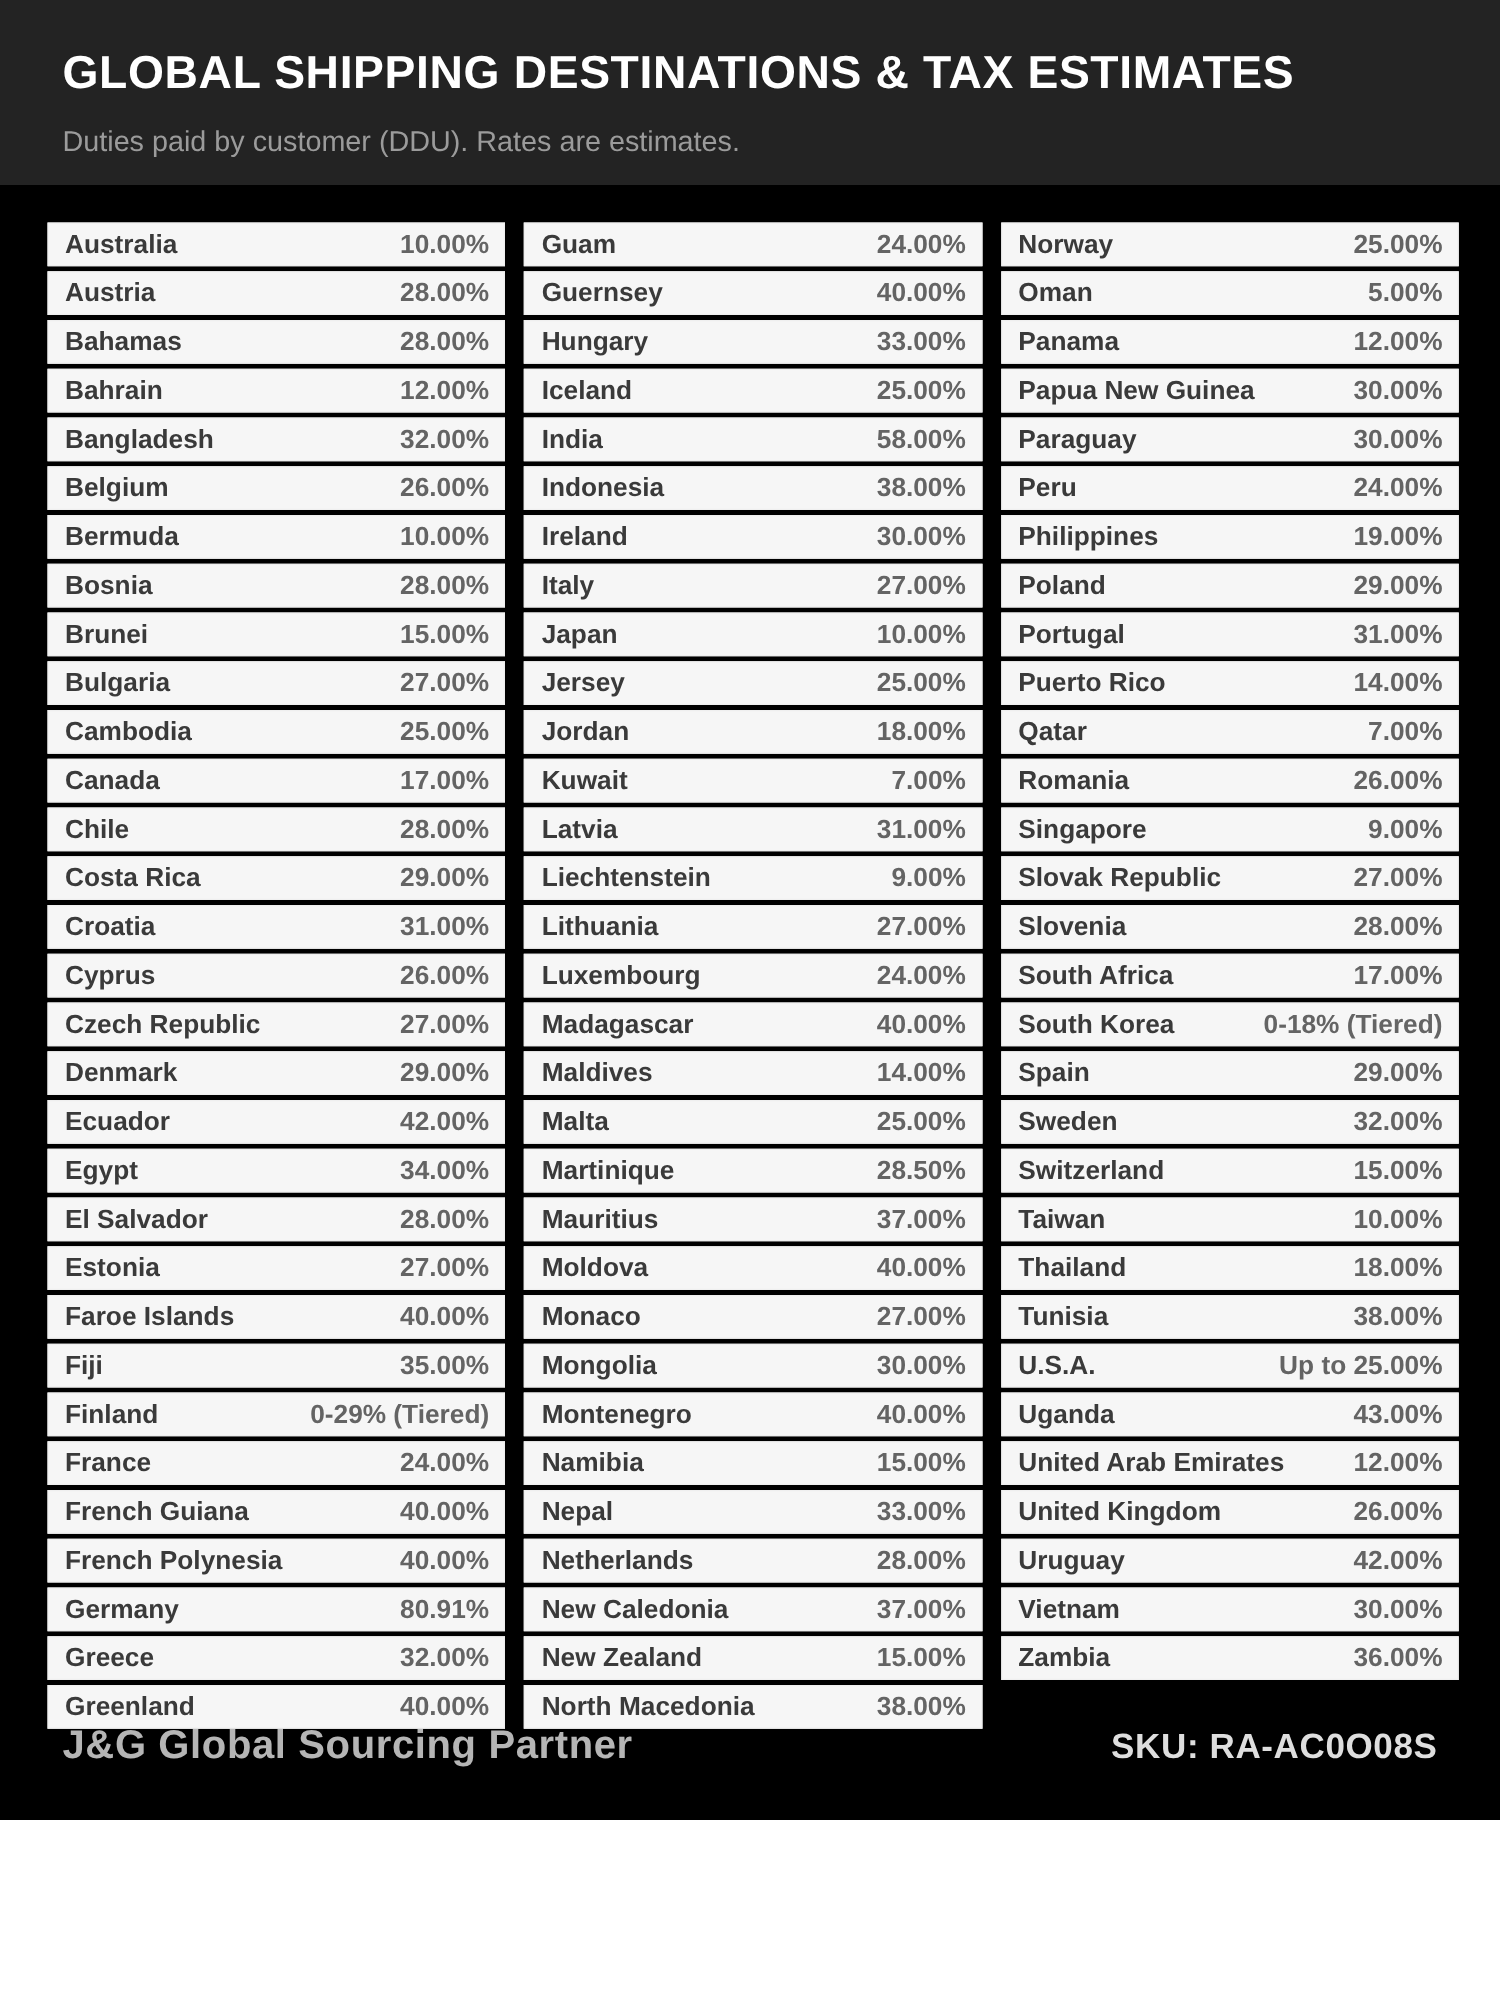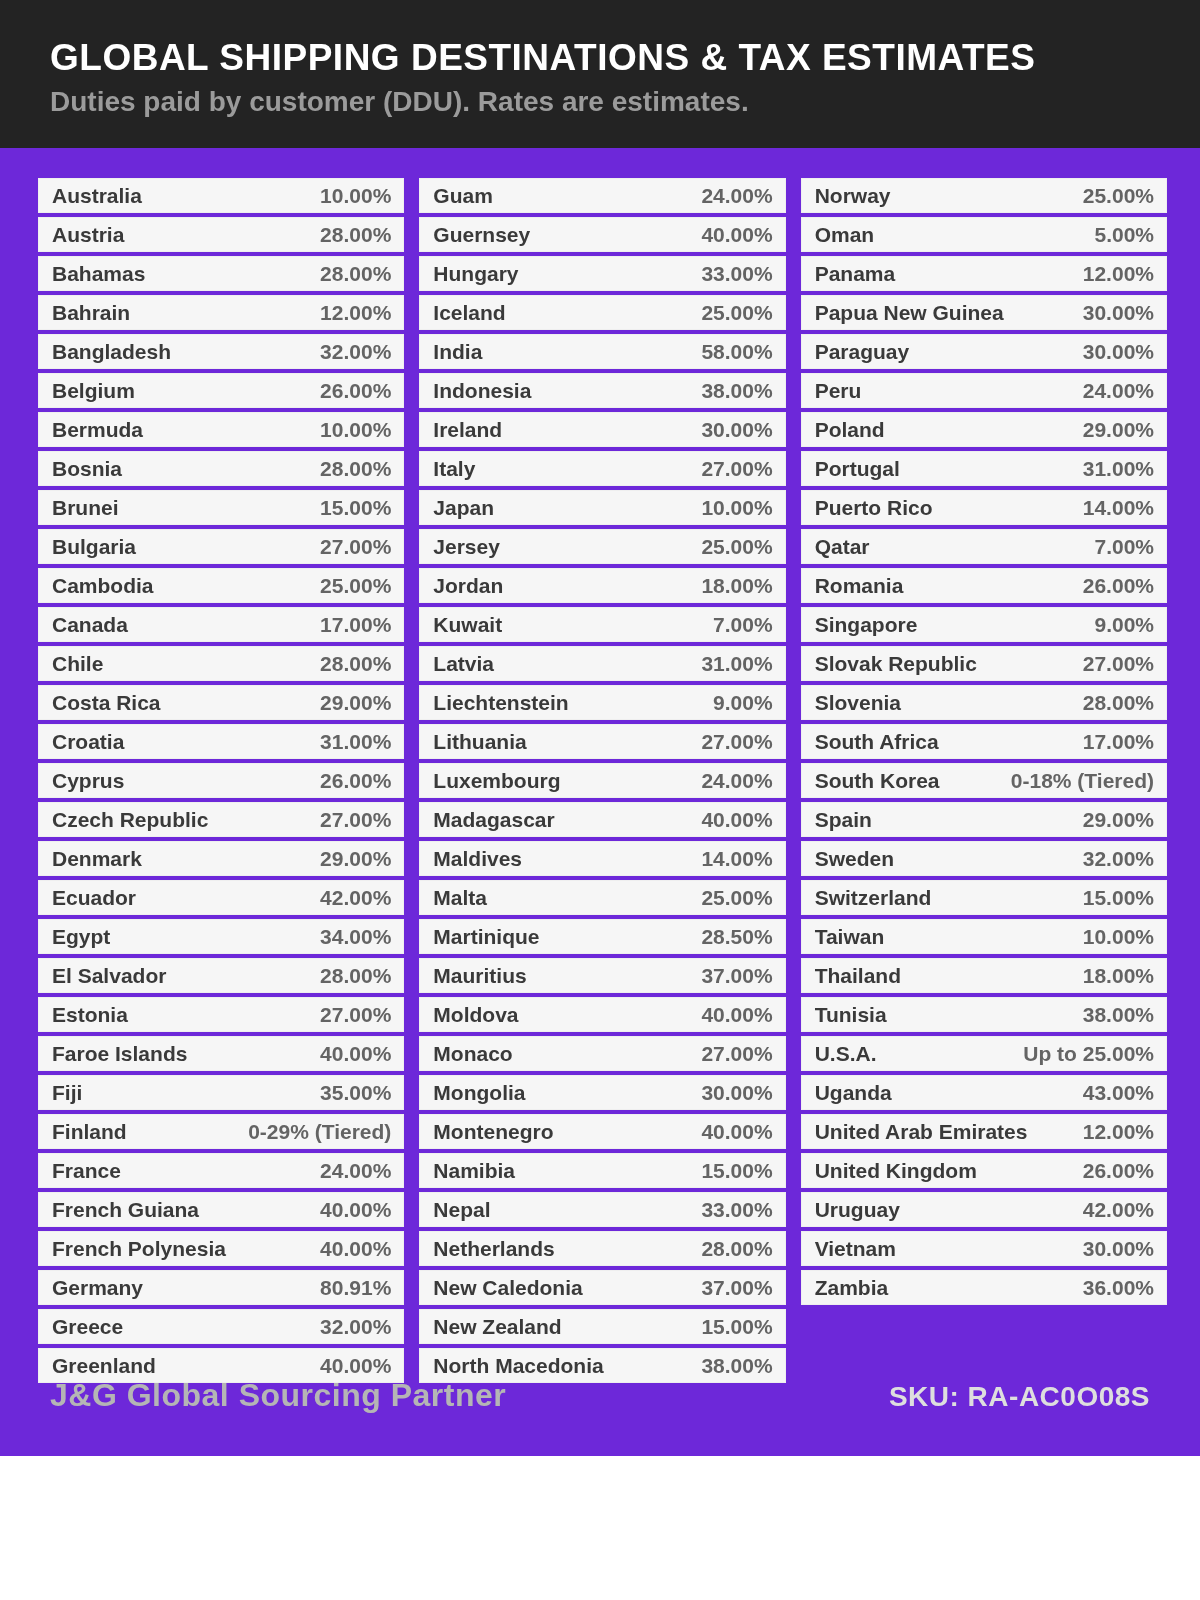--- a/index.html
+++ b/index.html
@@ -5,43 +5,43 @@
   html, body {
     margin: 0;
     padding: 0;
     background: #ffffff;
     font-family: "Liberation Sans", "DejaVu Sans", sans-serif;
   }
   .page {
     position: relative;
     width: 1200px;
     height: 1456px;
-    background: #6d28d9;
+    background: #000000;
     overflow: hidden;
   }
   
   .header {
     background: #232323;
     height: 148px;
     box-sizing: border-box;
     padding: 38px 50px 0 50px;
   }
   .header .title {
     color: #ffffff;
     font-size: 37px;
     font-weight: 800;
     letter-spacing: 0.5px;
     line-height: 1.1;
     margin: 0;
   }
   .header .subtitle {
     color: #9b9b9b;
-    font-size: 28px;
-    font-weight: 700;
-    margin-top: 7px;
+    font-size: 23px;
+    font-weight: 400;
+    margin-top: 21px;
   }
   
   .grid {
     display: grid;
     grid-template-columns: repeat(3, 1fr);
     column-gap: 15px;
     align-items: start;
     padding: 30px 33px 0 38px;
   }
   .col {
@@ -377,20 +377,24 @@
         </div>
         <div class="row">
           <span class="country">Paraguay</span>
           <span class="rate">30.00%</span>
         </div>
         <div class="row">
           <span class="country">Peru</span>
           <span class="rate">24.00%</span>
         </div>
         <div class="row">
+          <span class="country">Philippines</span>
+          <span class="rate">19.00%</span>
+        </div>
+        <div class="row">
           <span class="country">Poland</span>
           <span class="rate">29.00%</span>
         </div>
         <div class="row">
           <span class="country">Portugal</span>
           <span class="rate">31.00%</span>
         </div>
         <div class="row">
           <span class="country">Puerto Rico</span>
           <span class="rate">14.00%</span>

